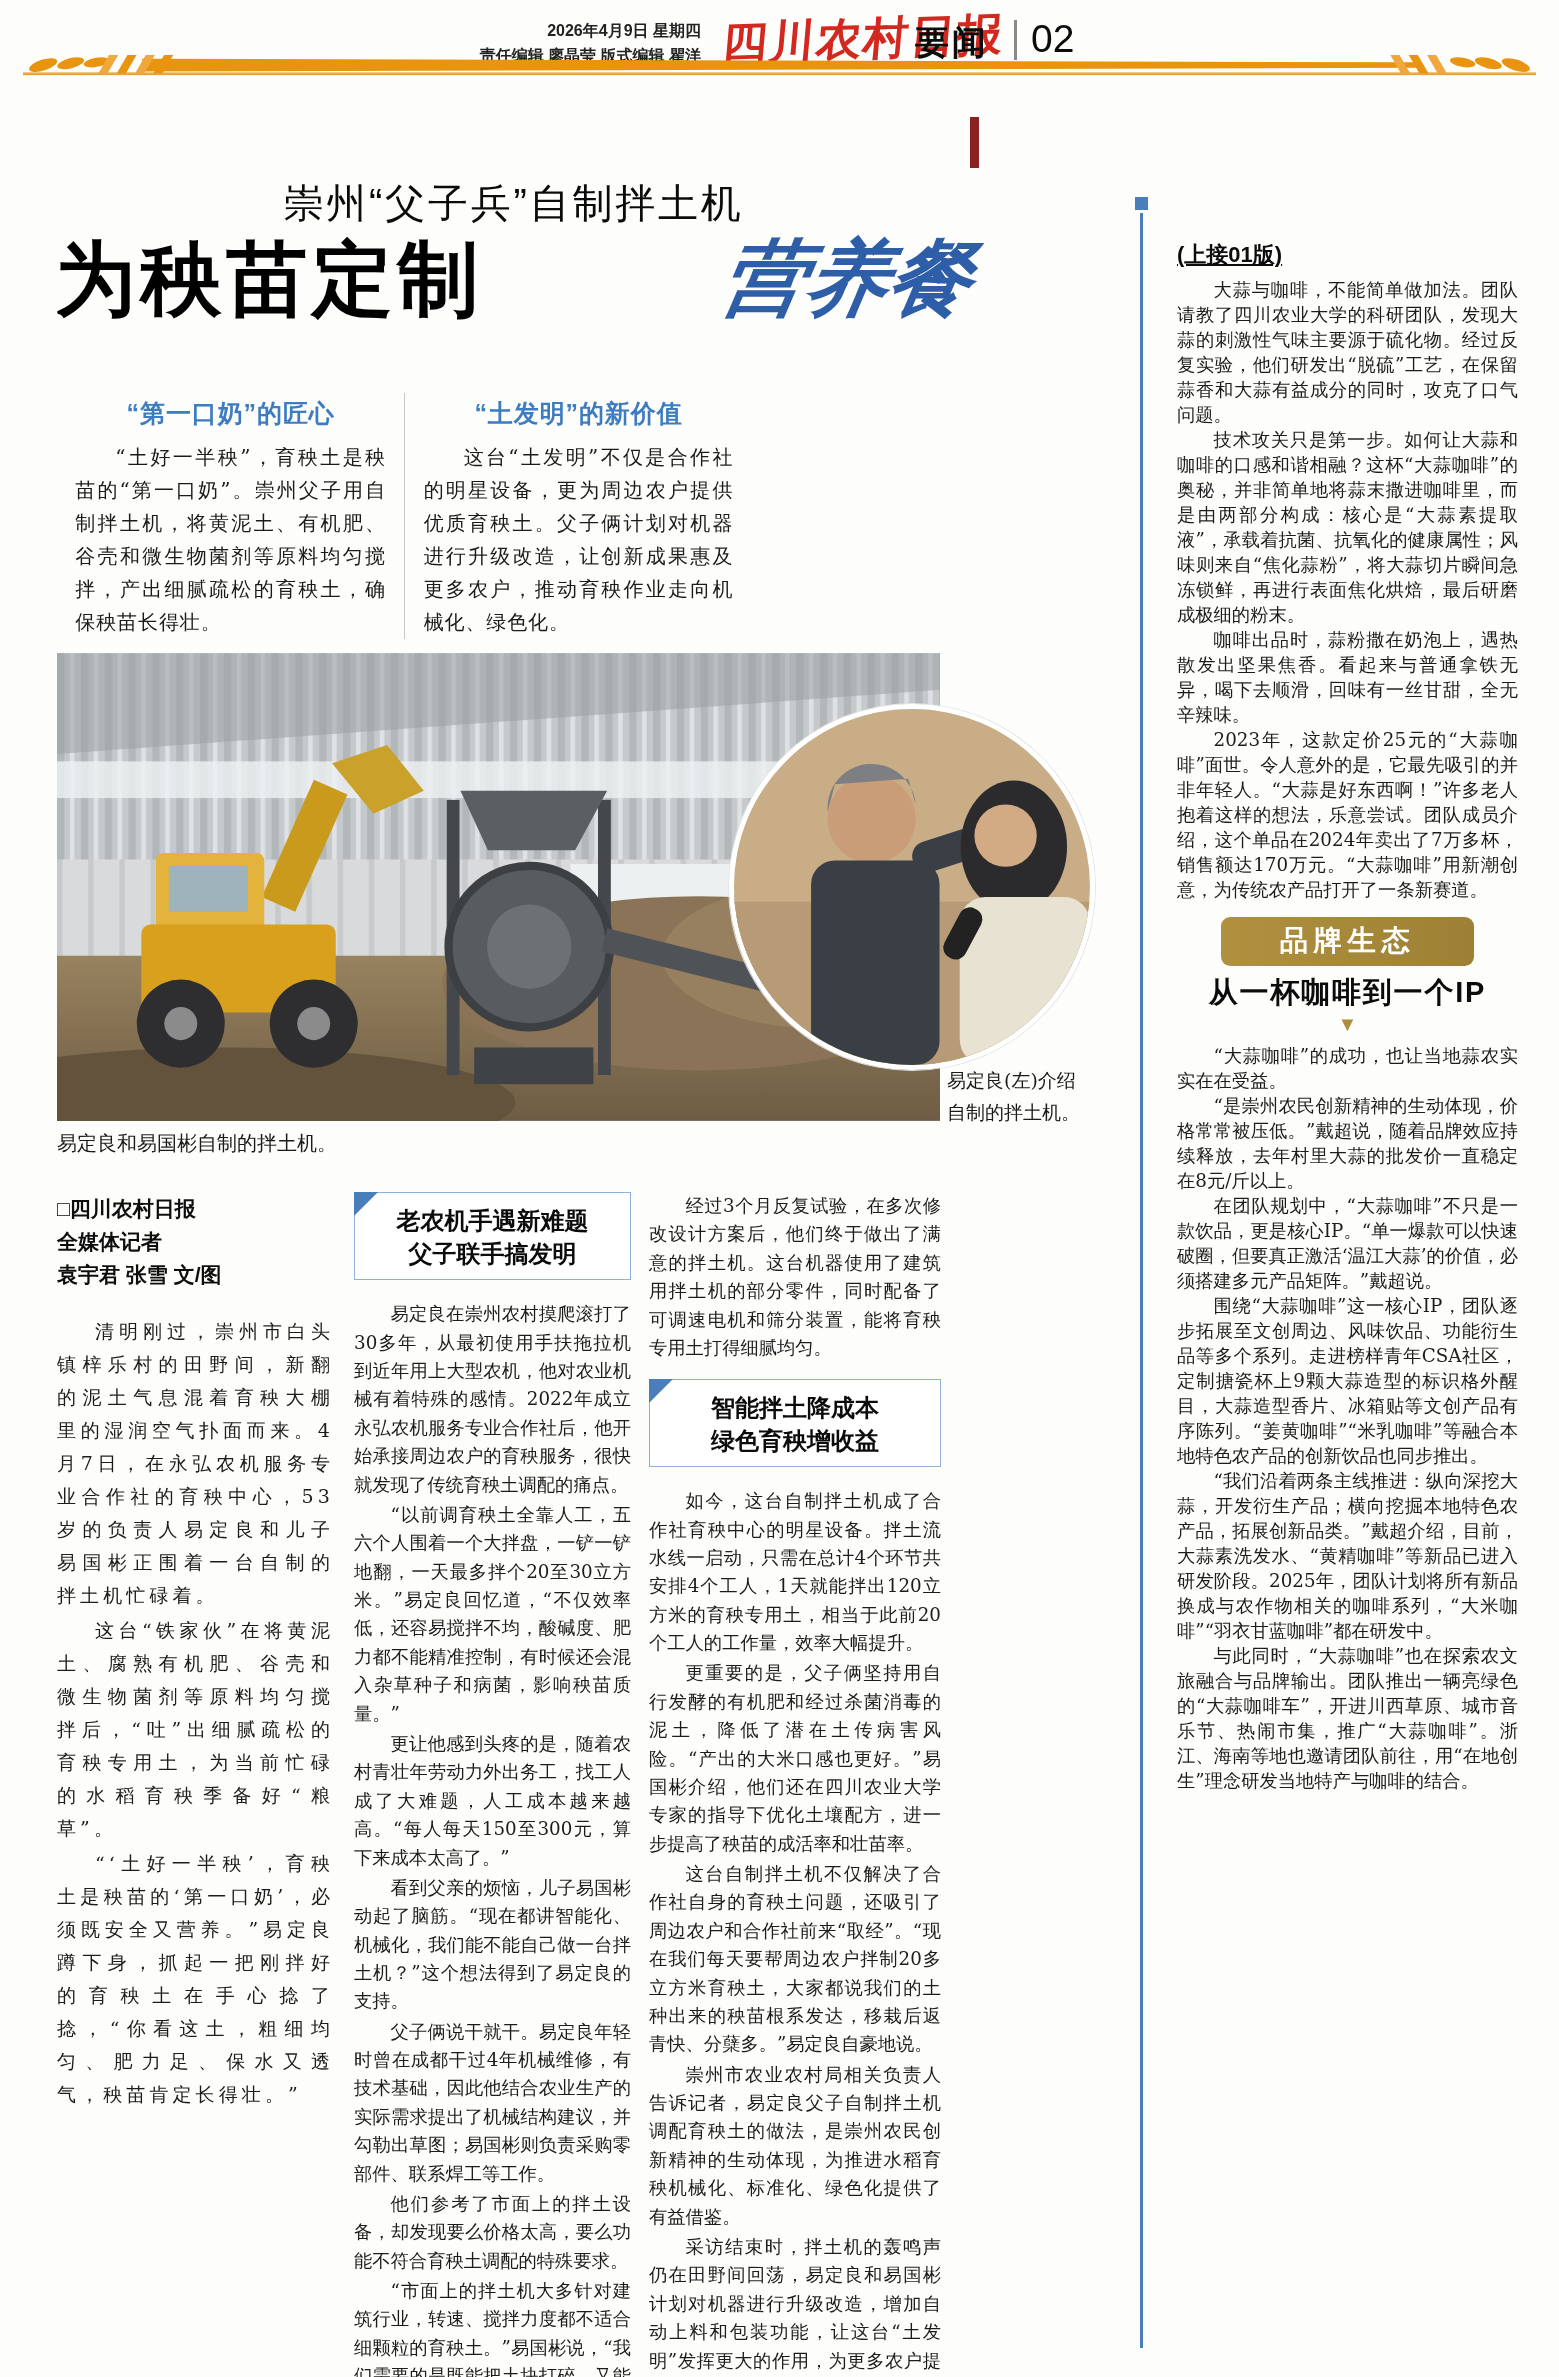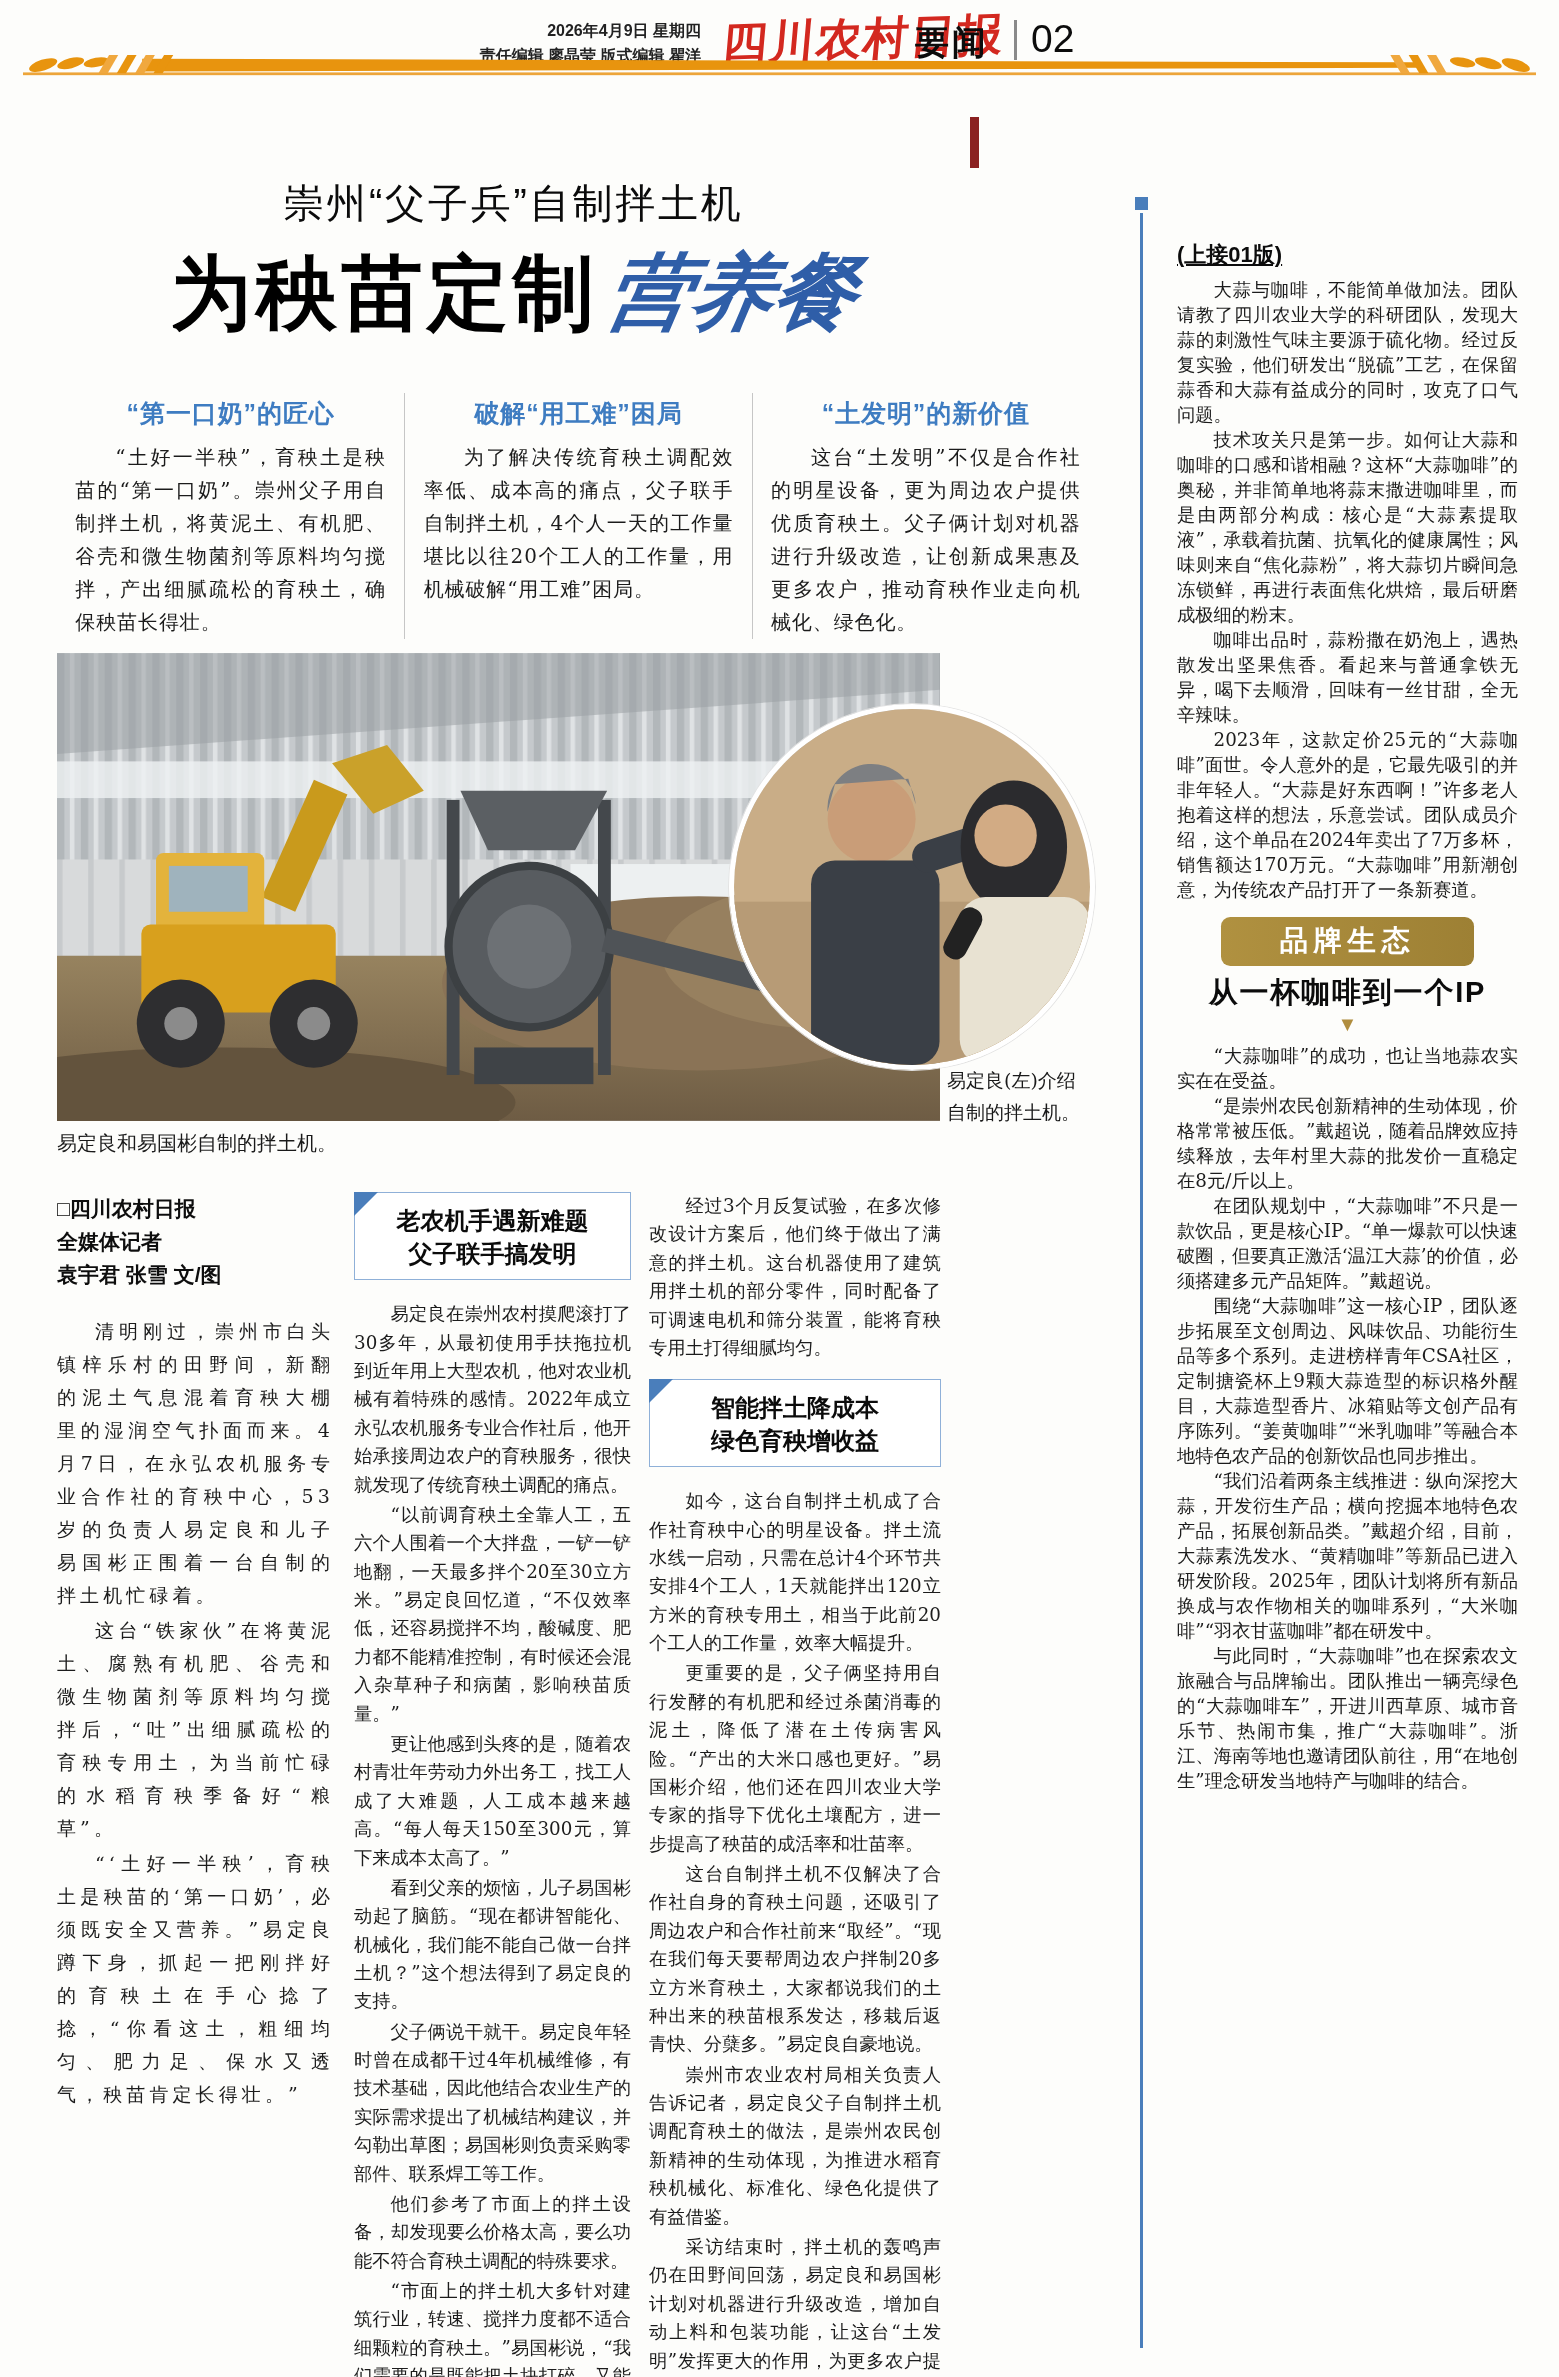--- a/index.html
+++ b/index.html
@@ -16,22 +16,22 @@
   .hdr-divider{position:absolute;left:1014px;top:20px;width:2.8px;height:40px;background:#8a8a8a;}
   .page-no{position:absolute;left:1031px;top:16.5px;font-size:39px;color:#0c0c0c;}
 
   .band{position:absolute;left:23px;top:53px;width:1513px;height:26px;}
 
   .red-accent{position:absolute;left:970px;top:117px;width:9.2px;height:51px;background:#8b2121;}
 
   
   .kicker{position:absolute;left:55px;top:176px;width:917px;text-align:center;
           font-size:40px;font-weight:500;letter-spacing:2.8px;color:#0b0b0b;}
-  .title-row{position:absolute;left:55px;top:238px;width:917px;display:flex;
-             justify-content:center;align-items:baseline;}
+  .title-row{position:absolute;left:55px;top:224px;width:917px;display:flex;
+             justify-content:space-between;align-items:baseline;}
   .title-black{font-size:81px;font-weight:900;letter-spacing:4.6px;color:#000;}
   .title-blue{font-size:83px;font-weight:900;color:#2f5ea8;transform:skewX(-10deg);
               font-family:"DejaVu Serif","Liberation Serif",serif;font-style:italic;margin-left:9.2px;}
 
   
   .intro{position:absolute;left:57px;top:393px;width:1042px;display:grid;
          grid-template-columns:1fr 1fr 1fr;}
   .intro-col{padding:0 18.3px;}
   .intro-col + .intro-col{border-left:0.9px solid #c6c6c6;}
   .intro-title{font-size:25px;font-weight:800;color:#3e7cc1;text-align:center;margin:3.7px 0 11px 0;letter-spacing:0.9px;}
@@ -115,24 +115,20 @@
   <div class="kicker">崇州“父子兵”自制拌土机</div>
   <div class="title-row">
     <span class="title-black">为秧苗定制</span>
     <span class="title-blue">营养餐</span>
   </div>
 
   <div class="intro">
     <div class="intro-col">
       <div class="intro-title">“第一口奶”的匠心</div>
       <div class="intro-text serif">“土好一半秧”，育秧土是秧苗的“第一口奶”。崇州父子用自制拌土机，将黄泥土、有机肥、谷壳和微生物菌剂等原料均匀搅拌，产出细腻疏松的育秧土，确保秧苗长得壮。</div>
-    </div>
-    <div class="intro-col">
-      <div class="intro-title">破解“用工难”困局</div>
-      <div class="intro-text serif">为了解决传统育秧土调配效率低、成本高的痛点，父子联手自制拌土机，4个人一天的工作量堪比以往20个工人的工作量，用机械破解“用工难”困局。</div>
     </div>
     <div class="intro-col">
       <div class="intro-title">“土发明”的新价值</div>
       <div class="intro-text serif">这台“土发明”不仅是合作社的明星设备，更为周边农户提供优质育秧土。父子俩计划对机器进行升级改造，让创新成果惠及更多农户，推动育秧作业走向机械化、绿色化。</div>
     </div>
   </div>
 
   <div class="photo">
     <svg width="883" height="468" viewBox="0 0 963 510">
       <defs>

